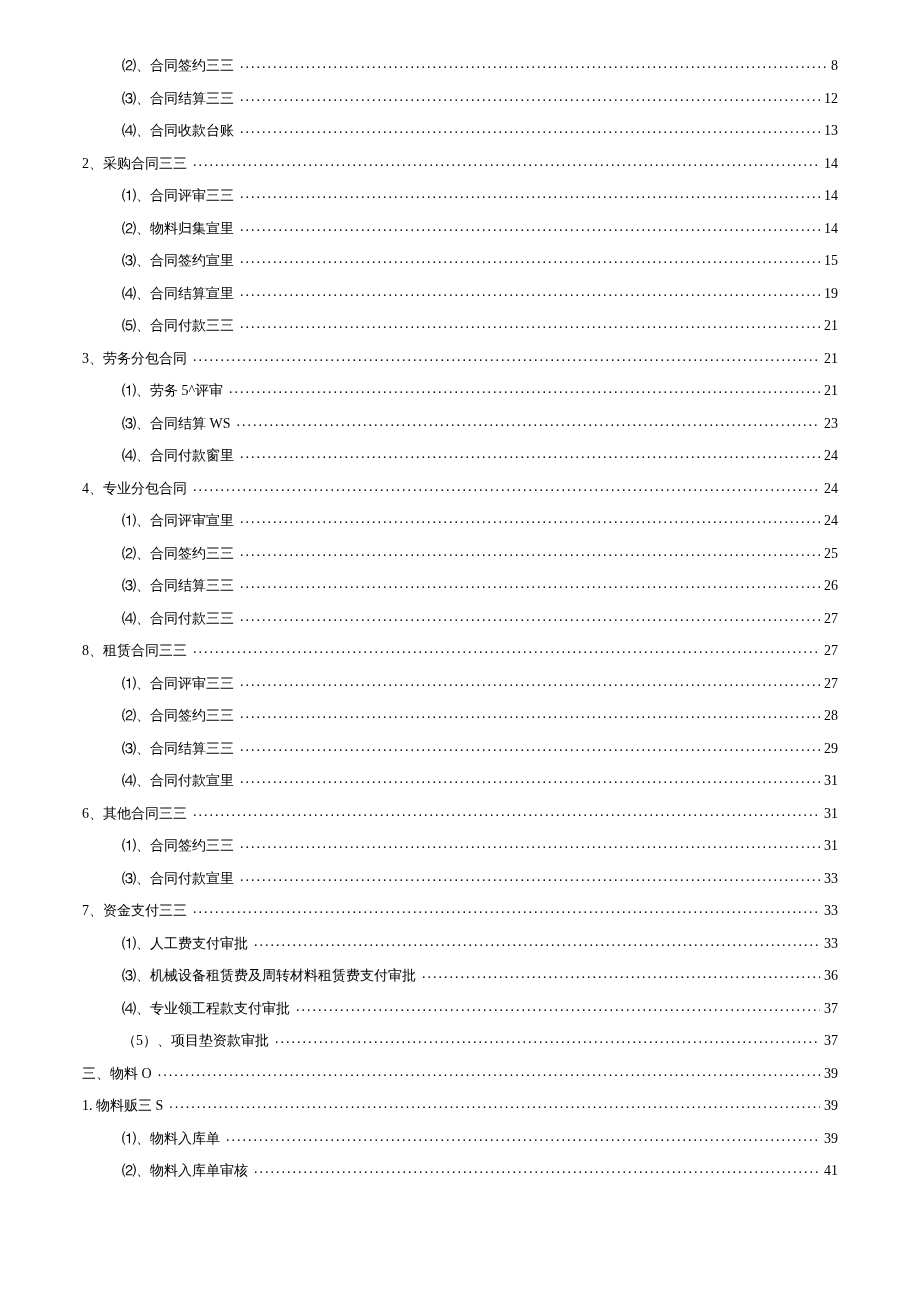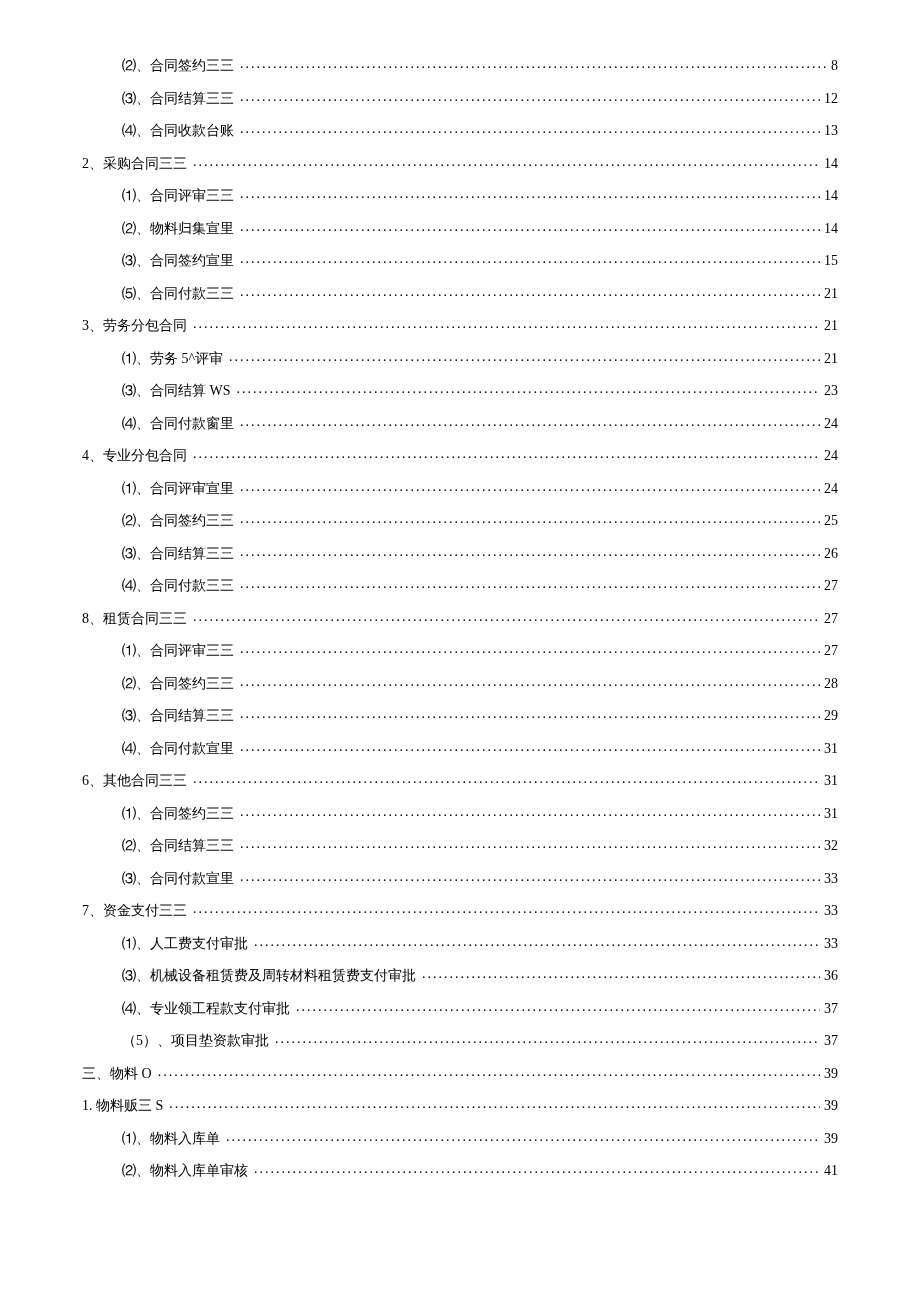--- a/index.html
+++ b/index.html
@@ -88,20 +88,26 @@
       <span class="toc-leader"></span>
       <span class="toc-page">14</span>
     </div>
     <div class="toc-row lvl-2">
       <span class="toc-label">⑶、合同签约宣里</span>
       <span class="toc-space"></span>
       <span class="toc-leader"></span>
       <span class="toc-page">15</span>
     </div>
     <div class="toc-row lvl-2">
+      <span class="toc-label">⑷、合同结算宣里</span>
+      <span class="toc-space"></span>
+      <span class="toc-leader"></span>
+      <span class="toc-page">19</span>
+    </div>
+    <div class="toc-row lvl-2">
       <span class="toc-label">⑸、合同付款三三</span>
       <span class="toc-space"></span>
       <span class="toc-leader"></span>
       <span class="toc-page">21</span>
     </div>
     <div class="toc-row lvl-1">
       <span class="toc-label">3、劳务分包合同</span>
       <span class="toc-space"></span>
       <span class="toc-leader"></span>
       <span class="toc-page">21</span>
@@ -188,26 +194,20 @@
       <span class="toc-label">6、其他合同三三</span>
       <span class="toc-space"></span>
       <span class="toc-leader"></span>
       <span class="toc-page">31</span>
     </div>
     <div class="toc-row lvl-2">
       <span class="toc-label">⑴、合同签约三三</span>
       <span class="toc-space"></span>
       <span class="toc-leader"></span>
       <span class="toc-page">31</span>
-    </div>
-    <div class="toc-row lvl-2">
-      <span class="toc-label">⑵、合同结算三三</span>
-      <span class="toc-space"></span>
-      <span class="toc-leader"></span>
-      <span class="toc-page">32</span>
     </div>
     <div class="toc-row lvl-2">
       <span class="toc-label">⑶、合同付款宣里</span>
       <span class="toc-space"></span>
       <span class="toc-leader"></span>
       <span class="toc-page">33</span>
     </div>
     <div class="toc-row lvl-1">
       <span class="toc-label">7、资金支付三三</span>
       <span class="toc-space"></span>

